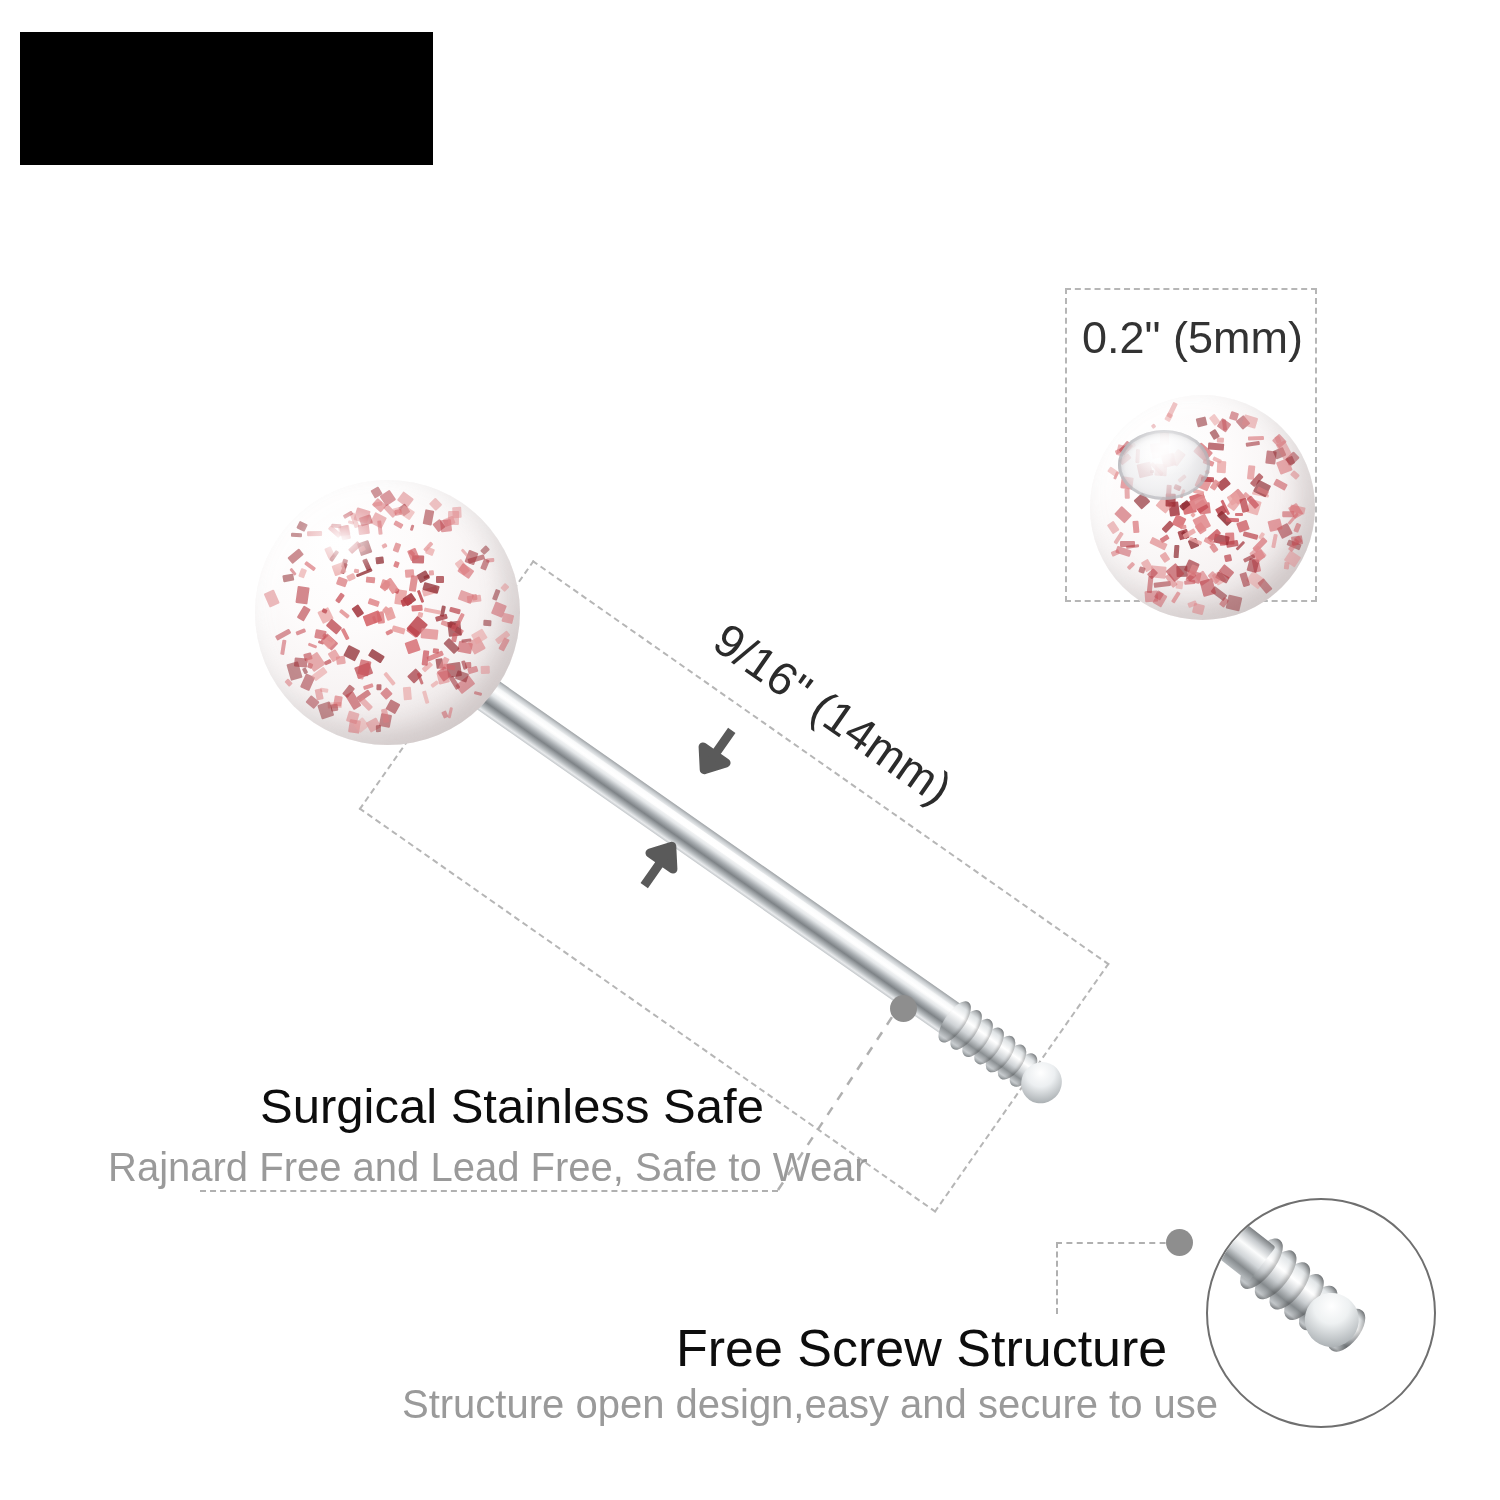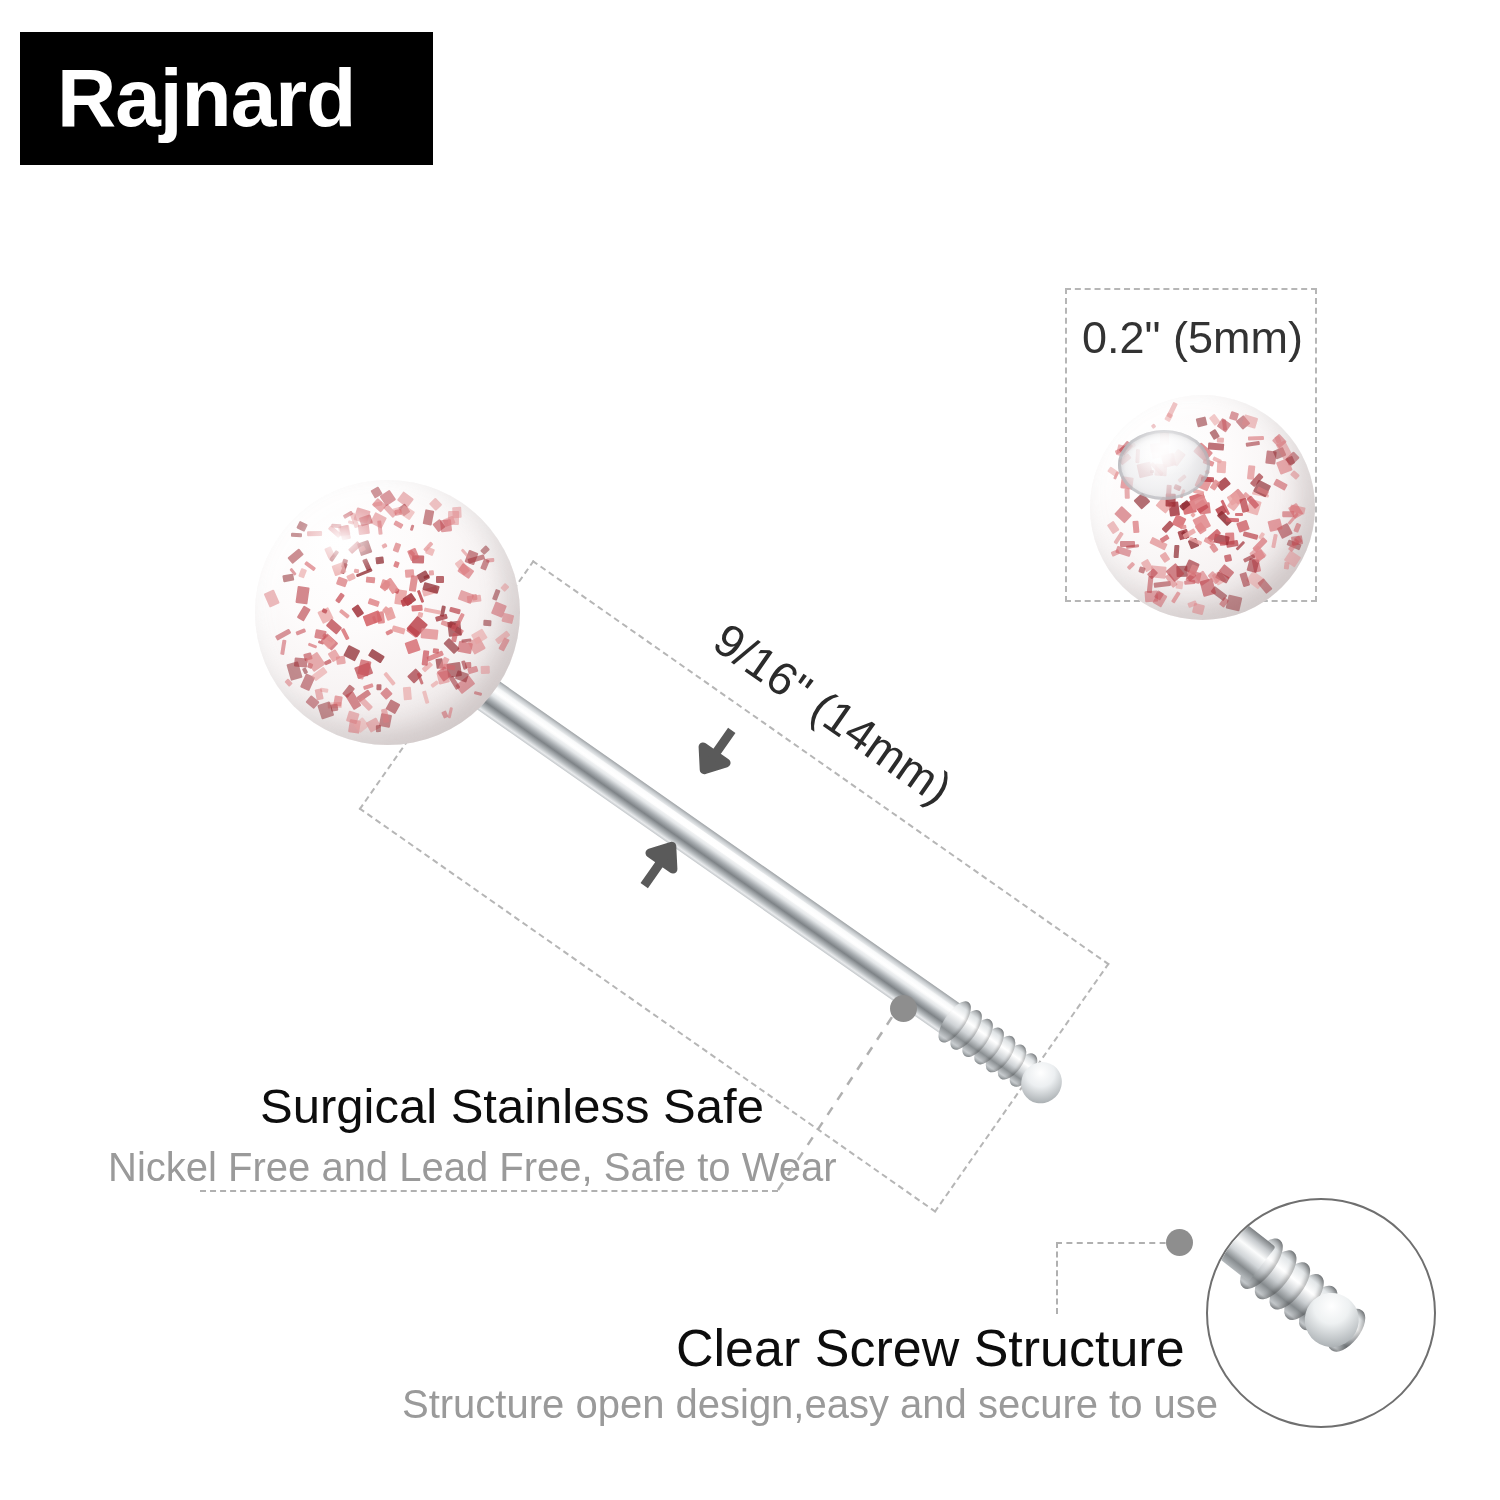--- a/index.html
+++ b/index.html
@@ -79,21 +79,20 @@
       box-shadow:inset -3px 0 4px rgba(0,0,0,.26);}
   .mag-cap{position:absolute;left:128px;top:22px;width:54px;height:54px;border-radius:50%;
       background:radial-gradient(circle at 34% 30%,#ffffff 0%,#eef1f2 34%,#b7bcbf 72%,#8b9093 100%);}
 </style>
 </head>
 <body>
 
 <div class="stage">
 
   <div class="brand-box"></div>
-  <div class="brand-text">Rajnard</div>
 
   <div class="dbox" style="left:1065px;top:288px;width:248px;height:310px;"></div>
   <div class="txt t-dim" style="left:1082px;top:312px;">0.2" (5mm)</div>
 
   <div class="ball" id="ballDetail" style="left:1090px;top:395px;width:225px;height:225px;">
 
   <div class="flake" style="left: 76.6249px; top: 108.84px; width: 14.2125px; height: 10.0026px; background: rgb(160, 48, 56); opacity: 0.82; transform: rotate(82deg);"></div>
       <div class="flake" style="left: 128.792px; top: 27.6871px; width: 11.165px; height: 3.84411px; background: rgb(217, 122, 126); opacity: 0.57; transform: rotate(83deg);"></div>
       <div class="flake" style="left: 134.975px; top: 138.16px; width: 9.36647px; height: 11.5967px; background: rgb(212, 100, 106); opacity: 0.77; transform: rotate(177deg);"></div>
       <div class="flake" style="left: 158.236px; top: 178.543px; width: 15.2006px; height: 12.2901px; background: rgb(232, 160, 160); opacity: 0.55; transform: rotate(36deg);"></div>
@@ -503,29 +502,29 @@
       <div class="flake" style="left: 20.0892px; top: 151.981px; width: 16.1171px; height: 5.19425px; background: rgb(185, 64, 72); opacity: 0.55; transform: rotate(151deg);"></div>
     </div>
 
   <svg style="position:absolute;left:600px;top:720px;width:200px;height:190px;overflow:visible;">
     <path d="M 118 6 L 118 52 M 104 36 L 118 54 L 132 36 Z" fill="#5a5a5a" stroke="#5a5a5a" stroke-width="9" stroke-linejoin="round" transform="rotate(35 118 30)"></path>
     <path d="M 58 170 L 58 124 M 44 140 L 58 122 L 72 140 Z" fill="#5a5a5a" stroke="#5a5a5a" stroke-width="9" stroke-linejoin="round" transform="rotate(35 58 146)"></path>
   </svg>
 
 
   <div class="txt t-head" style="left:260px;top:1078px;font-size:49px;">Surgical Stainless Safe</div>
-  <div class="txt t-sub" style="left:108px;top:1145px;font-size:40px;">Nickel Free and Lead Free, Safe to Wear</div>
+  <div class="txt t-sub" style="left:108px;top:1145px;font-size:40px;">Rajnard Free and Lead Free, Safe to Wear</div>
 
   <div class="dline" style="left:200px;top:1190px;width:578px;"></div>
   <svg style="position:absolute;left:770px;top:1000px;width:160px;height:200px;overflow:visible;">
     <line x1="8" y1="190" x2="128" y2="8" stroke="#b0b0b0" stroke-width="2.5" stroke-dasharray="9 9"></line>
   </svg>
   <div class="dot" style="left:890px;top:995px;width:27px;height:27px;"></div>
 
-  <div class="txt t-head" style="left:676px;top:1318px;font-size:52px;">Clear Screw Structure</div>
+  <div class="txt t-head" style="left:676px;top:1318px;font-size:52px;">Free Screw Structure</div>
   <div class="txt t-sub" style="left:402px;top:1382px;font-size:40px;">Structure open design,easy and secure to use</div>
 
   <div class="dline" style="left:1056px;top:1242px;width:120px;"></div>
   <div class="dvert" style="left:1056px;top:1242px;height:72px;"></div>
   <div class="dot" style="left:1166px;top:1229px;width:27px;height:27px;"></div>
 
   <div class="mag-circle">
     <div class="mag-inner" id="magInner">
         <div class="mag-thread" style="left: 160px; height: 49.2px; top: 23.4px;"></div>
         <div class="mag-thread" style="left: 142px; height: 51px; top: 22.5px;"></div>

